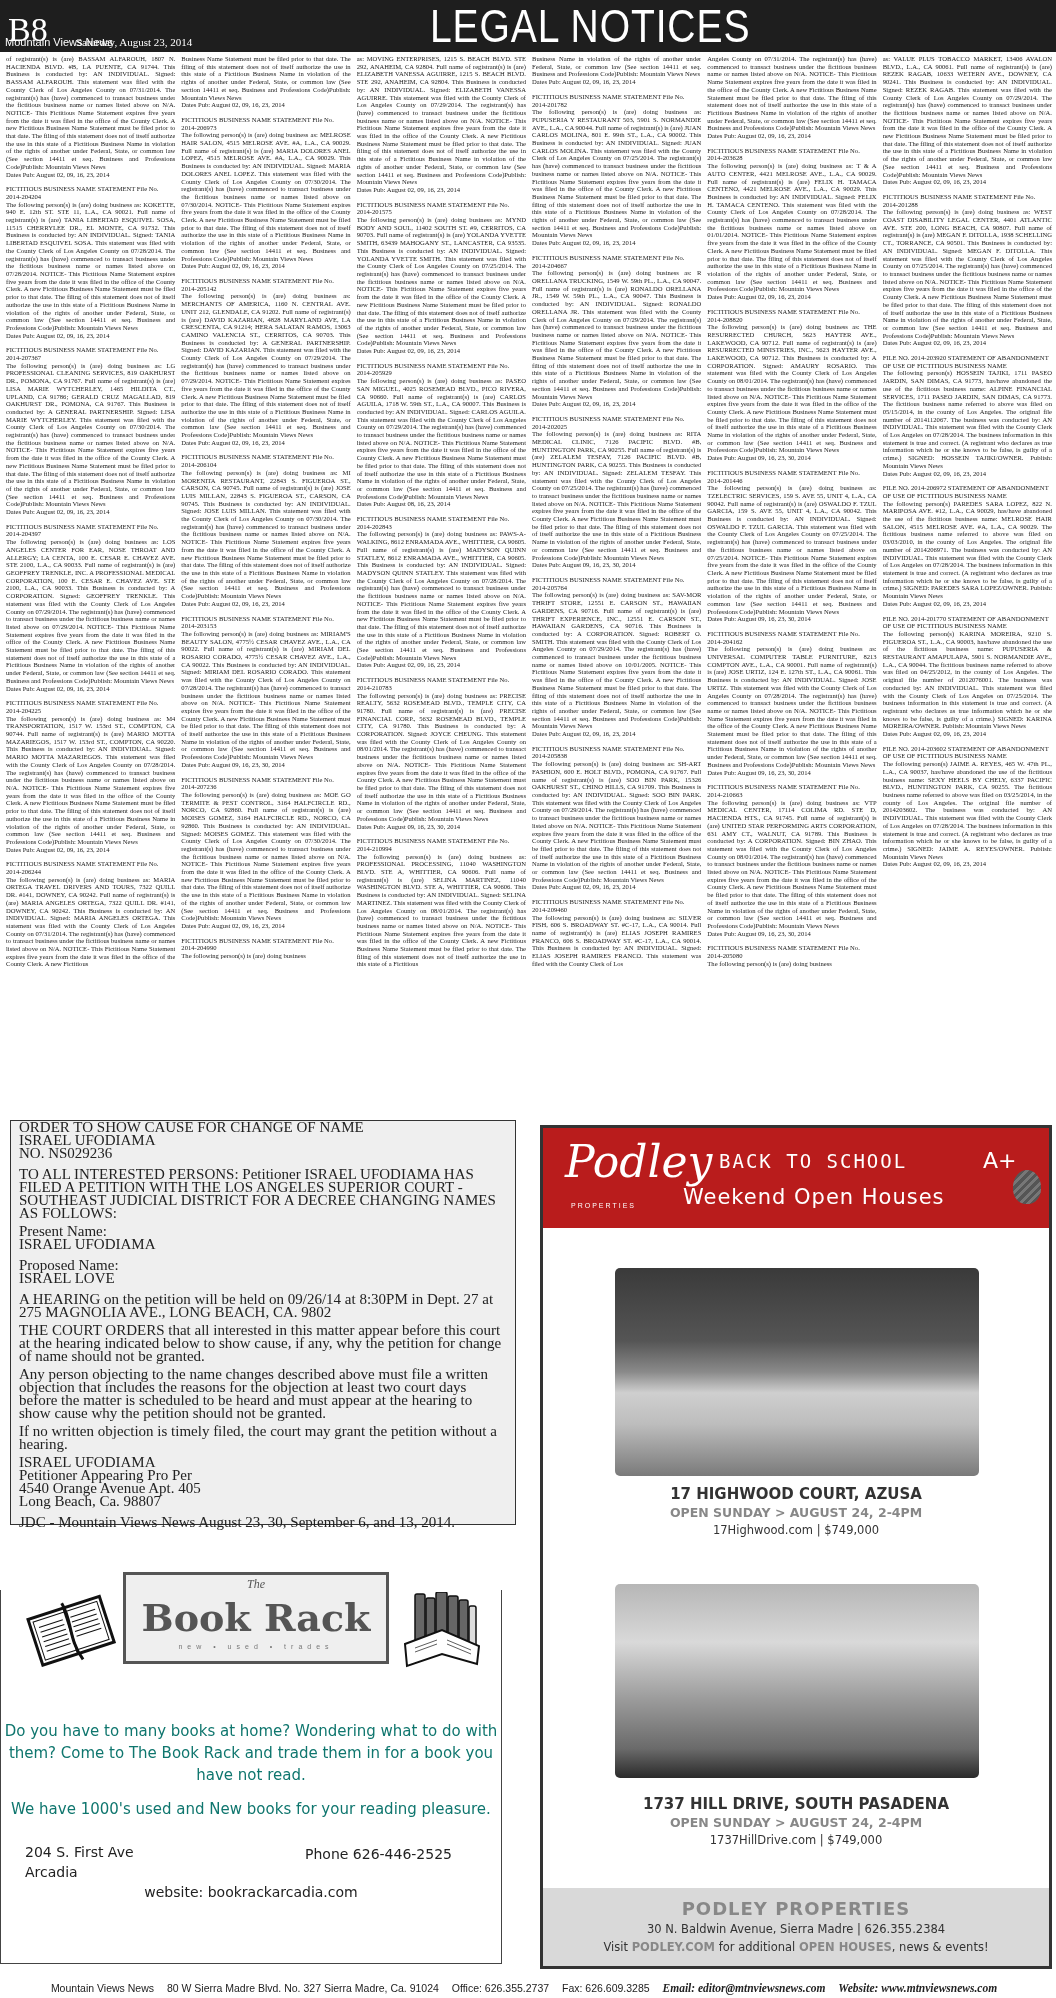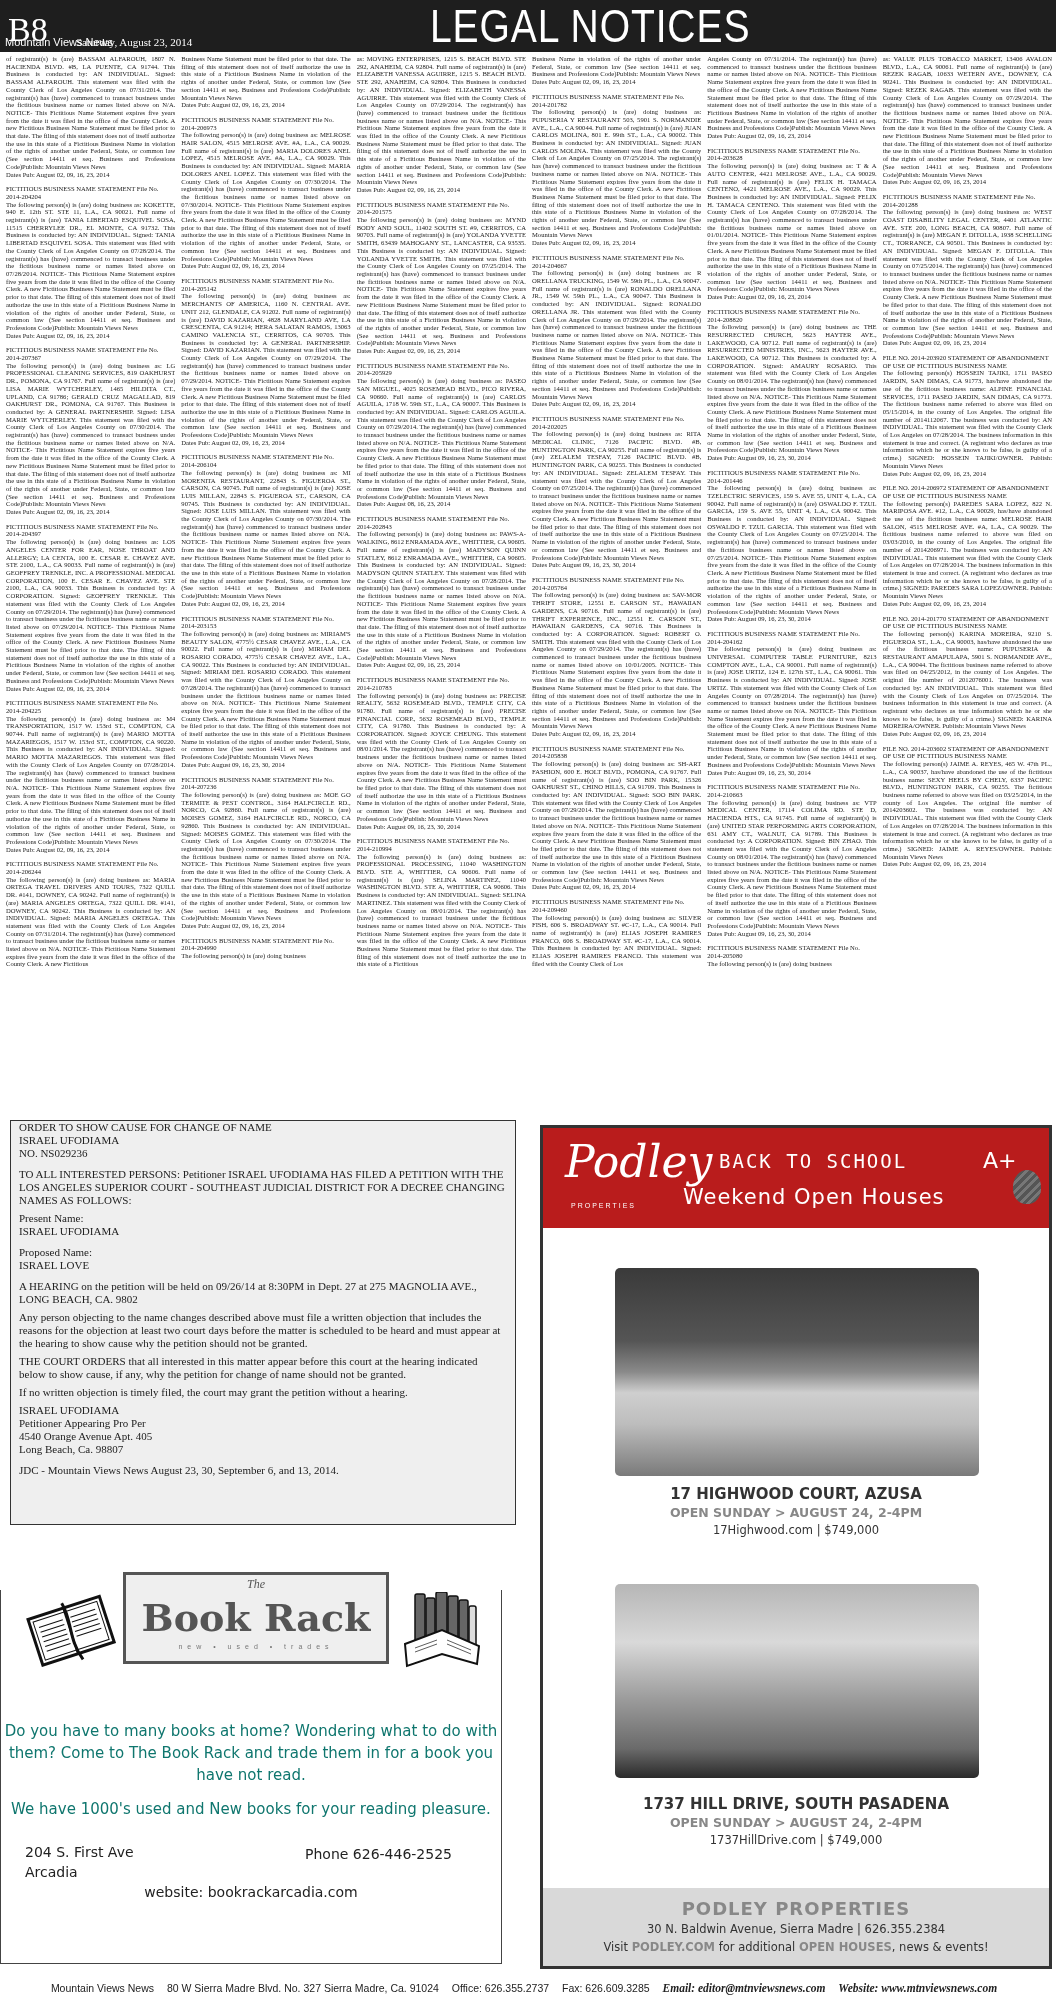--- a/index.html
+++ b/index.html
@@ -8,21 +8,21 @@
   .masthead .page-no { position: absolute; left: 8px; top: 12px; font-family: "Liberation Serif", serif; font-size: 34px; line-height: 36px; }
   .masthead .paper { position: absolute; left: 5px; top: 36px; font-family: "Liberation Sans", sans-serif; font-size: 11px; }
   .masthead .date { position: absolute; left: 76px; top: 36px; font-family: Liberation Serif, serif; font-size: 11px; }
   .masthead .title { position: absolute; left: 430px; top: 2px; font-family: "Liberation Sans", sans-serif; font-size: 46px; letter-spacing: 1px; transform: scaleX(0.85); transform-origin: left; line-height: 48px; }
 
   .columns { position: absolute; left: 6px; top: 55px; width: 1046px; height: 1060px; display: flex; gap: 6px; }
   .col { flex: 1; font-size: 6.6px; line-height: 7.7px; text-align: justify; overflow: hidden; }
   .notice { margin-bottom: 7px; }
   .notice .head { text-align: left; }
 
-  .osc { position: absolute; left: 10px; top: 1120px; width: 506px; height: 405px; border: 1px solid #333; background: #efefef; padding: 0 8px; font-size: 11px; line-height: 13px; }
+  .osc { position: absolute; left: 10px; top: 1120px; width: 506px; height: 405px; border: 1px solid #333; background: #efefef; padding: 0 8px; font-size: 15px; line-height: 13px; }
   .osc p { margin-bottom: 5px; }
   .osc .gap { margin-top: 8px; }
 
   .bookrack { position: absolute; left: 0; top: 1590px; width: 502px; height: 374px; border: 1px solid #444; border-top: none; }
   .book-left { position: absolute; left: 22px; top: 2px; width: 95px; height: 75px; }
   .book-logo { position: absolute; left: 122px; top: -18px; width: 266px; height: 92px; background: #efefef; border: 3px solid #555; }
   .book-logo .the { position: absolute; left: 0; right: 0; top: 2px; text-align: center; font-style: italic; font-size: 12px; color: #555; }
   .book-logo .name { position: absolute; left: 0; right: 0; top: 20px; text-align: center; font-family: "DejaVu Serif", serif; font-weight: bold; font-size: 38px; color: #555; }
   .book-logo .tag { position: absolute; left: 0; right: 0; top: 68px; text-align: center; font-family: "Liberation Sans", sans-serif; font-size: 7px; letter-spacing: 5px; color: #777; }
   .book-right { position: absolute; left: 396px; top: 2px; width: 90px; height: 80px; }
@@ -270,22 +270,22 @@
 <section class="osc">
   <div>ORDER TO SHOW CAUSE FOR CHANGE OF NAME</div>
   <div>ISRAEL UFODIAMA</div>
   <div>NO. NS029236</div>
   <p class="gap">TO ALL INTERESTED PERSONS: Petitioner ISRAEL UFODIAMA HAS FILED A PETITION WITH THE LOS ANGELES SUPERIOR COURT - SOUTHEAST JUDICIAL DISTRICT FOR A DECREE CHANGING NAMES AS FOLLOWS:</p>
   <div>Present Name:</div>
   <p>ISRAEL UFODIAMA</p>
   <div class="gap">Proposed Name:</div>
   <p>ISRAEL LOVE</p>
   <p class="gap">A HEARING on the petition will be held on 09/26/14 at 8:30PM in Dept. 27 at 275 MAGNOLIA AVE., LONG BEACH, CA. 9802</p>
+  <p>THE COURT ORDERS that all interested in this matter appear before this court at the hearing indicated below to show cause, if any, why the petition for change of name should not be granted.</p>
   <p>Any person objecting to the name changes described above must file a written objection that includes the reasons for the objection at least two court days before the matter is scheduled to be heard and must appear at the hearing to show cause why the petition should not be granted.</p>
-  <p>THE COURT ORDERS that all interested in this matter appear before this court at the hearing indicated below to show cause, if any, why the petition for change of name should not be granted.</p>
   <p>If no written objection is timely filed, the court may grant the petition without a hearing.</p>
   <div>ISRAEL UFODIAMA</div>
   <div>Petitioner Appearing Pro Per</div>
   <div>4540 Orange Avenue Apt. 405</div>
   <div>Long Beach, Ca.  98807</div>
   <p class="gap">JDC - Mountain Views News August 23, 30, September 6, and 13, 2014.</p>
 </section>
 
 <section class="bookrack">
   <svg class="book-left" viewBox="0 0 95 75">

